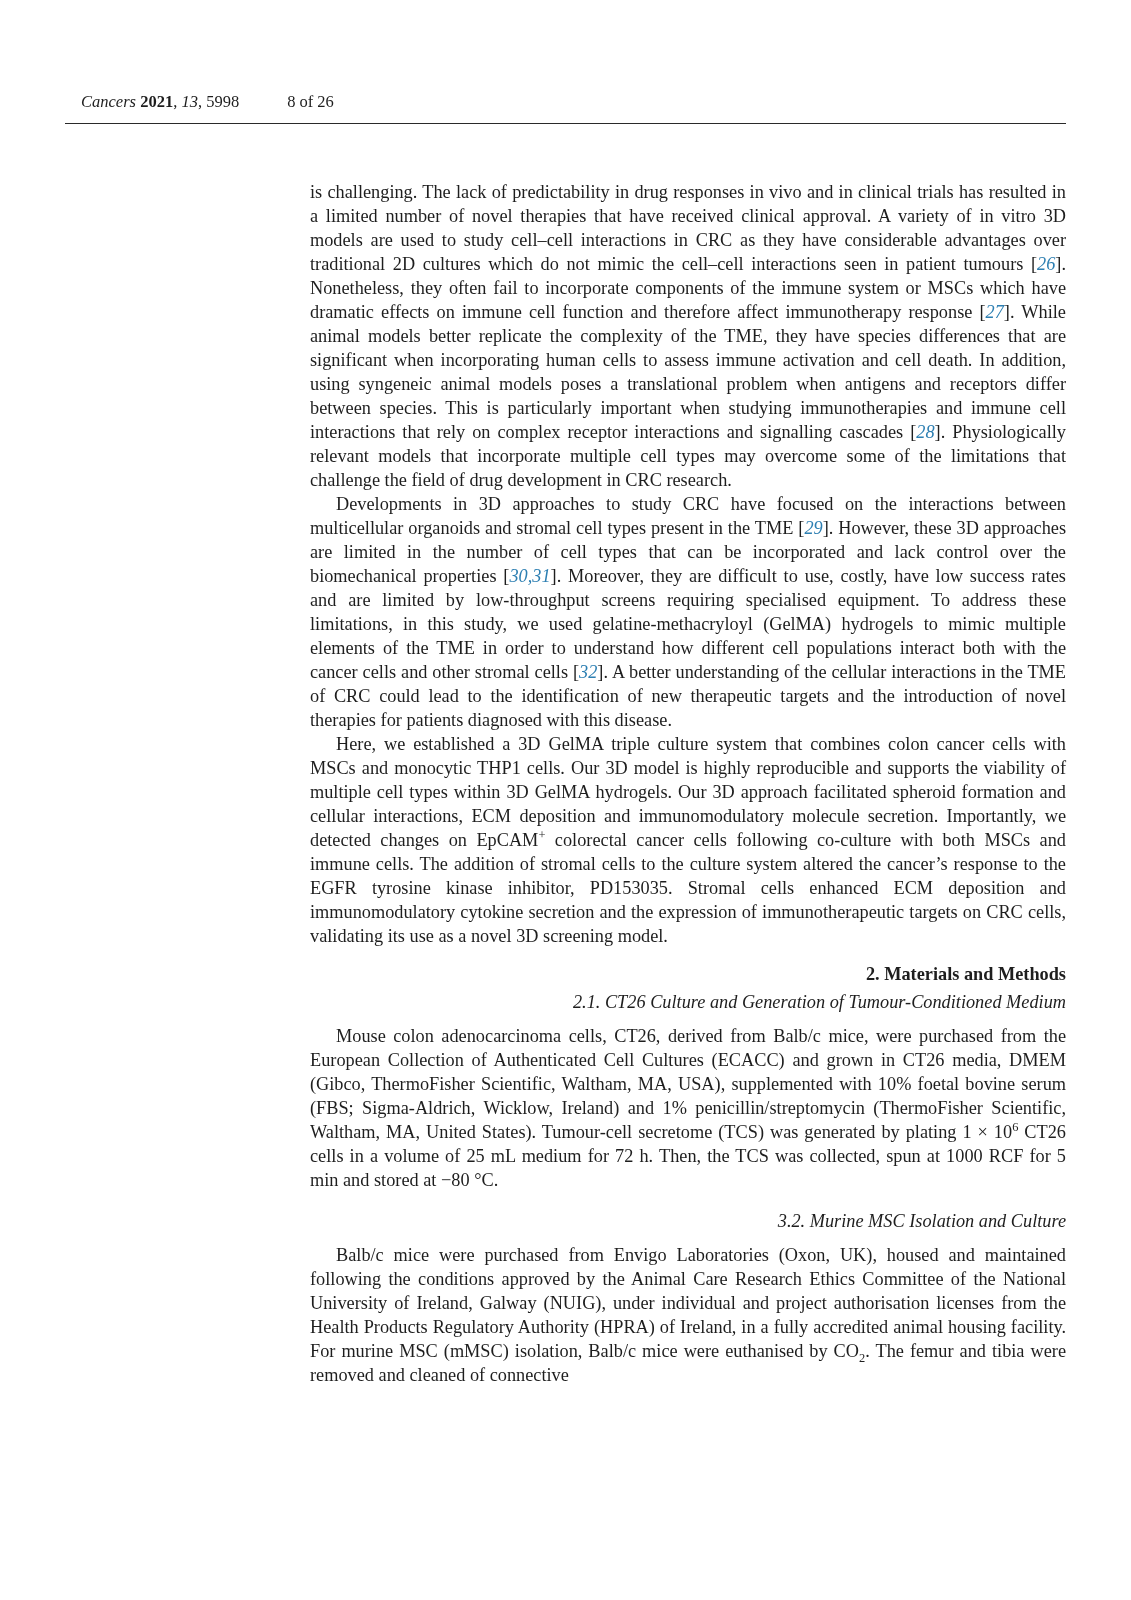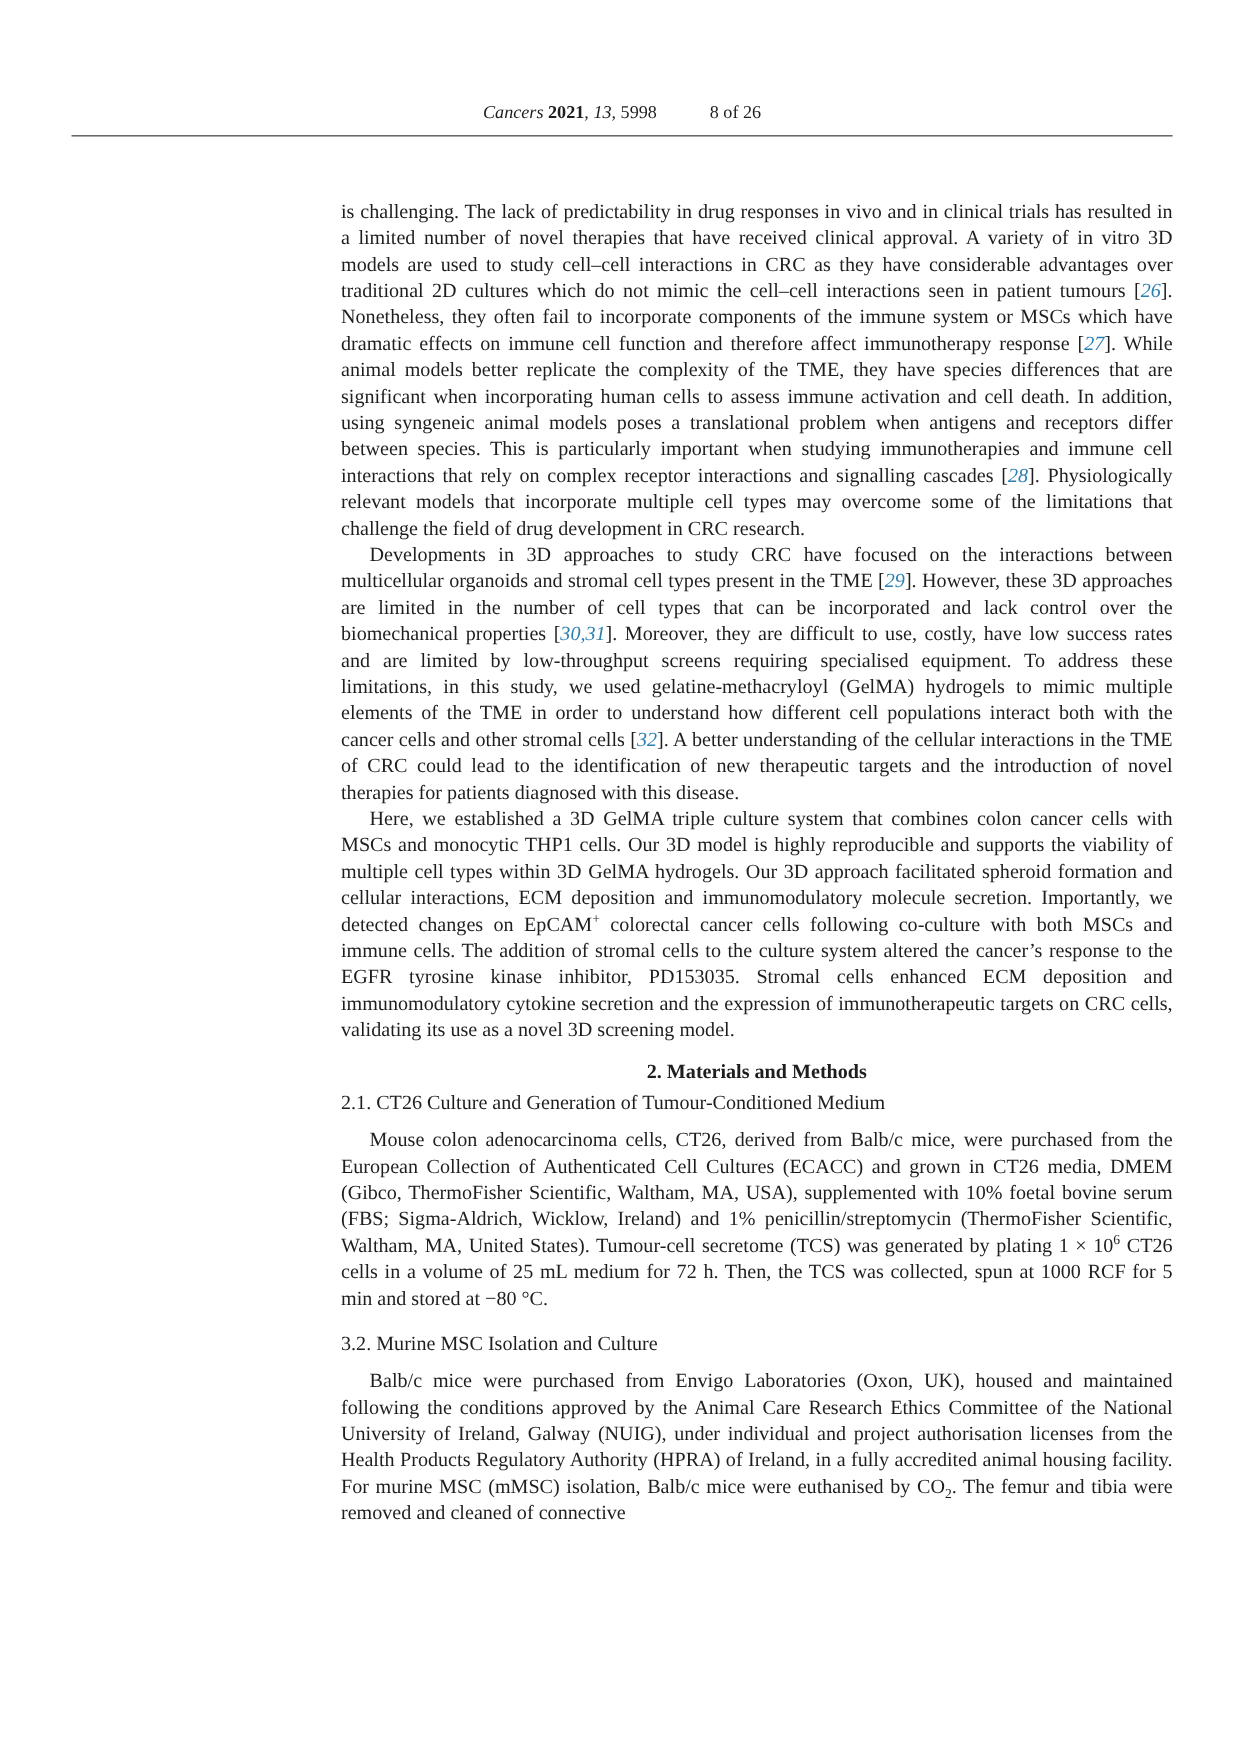--- a/index.html
+++ b/index.html
@@ -12,24 +12,24 @@
     width: 1131px;
     height: 1600px;
     background: #ffffff;
     font-family: "Liberation Serif", serif;
     color: var(--text-color, #1e1e1e);
     overflow: hidden;
   }
   .page-header {
     position: absolute;
     top: 92px;
-    left: 65px;
+    left: 81px;
     width: 1001px;
     display: flex;
-    justify-content: center;
+    justify-content: flex-start;
     align-items: baseline;
     font-size: 16.5px;
     line-height: 20px;
     gap: 48px;
   }
   .journal-ref em { font-style: italic; font-weight: 400; }
   .journal-ref strong { font-weight: 700; }
   .header-rule {
     position: absolute;
     top: 123px;
@@ -48,27 +48,28 @@
     line-height: 24px;
     text-align: justify;
     hyphens: auto;
   }
   p.para { margin: 0; }
   p.para.indent { text-indent: 26px; }
   .section-heading {
     font-size: 18.3px;
     font-weight: 700;
     margin: 14px 0 4px 0;
-    text-align: center;
+    text-align: right;
   }
   .subsection-heading {
     font-size: 18.3px;
     font-weight: 400;
+    font-style: italic;
     margin: 0 0 10px 0;
-    text-align: left;
+    text-align: right;
   }
   .subsection-heading.spaced { margin-top: 17px; }
   .cite {
     color: var(--cite-color, #2d7fb2);
     text-decoration: none;
     cursor: pointer;
     font-style: italic;
   }
   sup, sub { font-size: 0.68em; line-height: 0; }
 </style>

